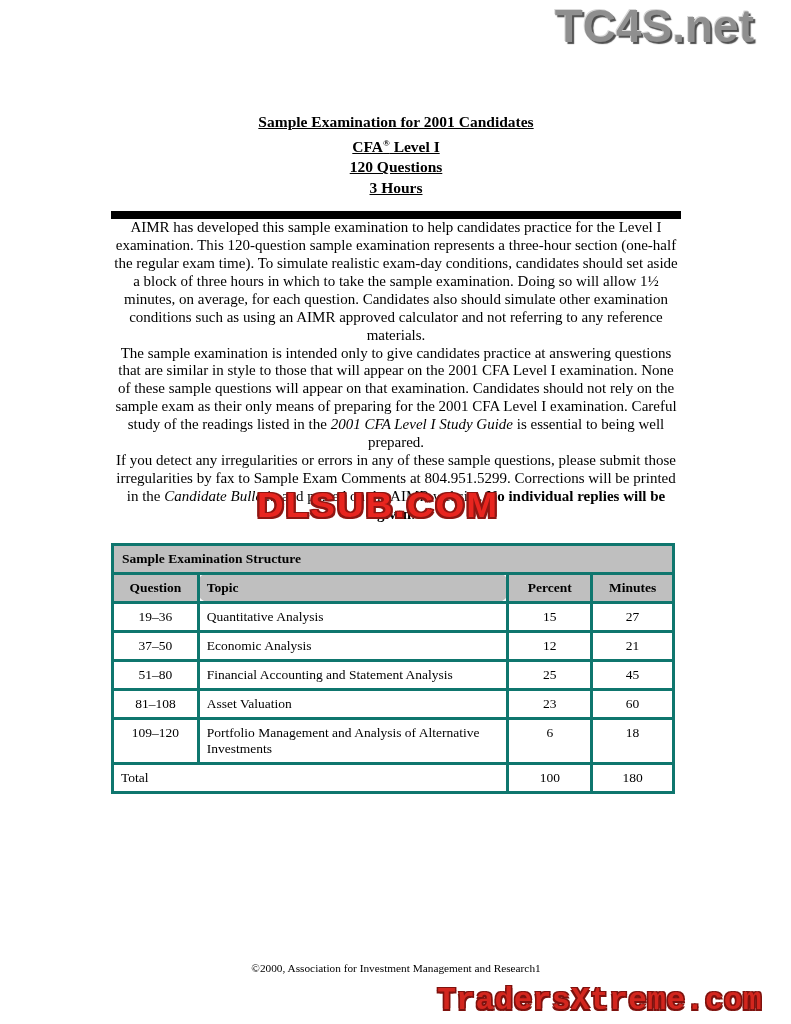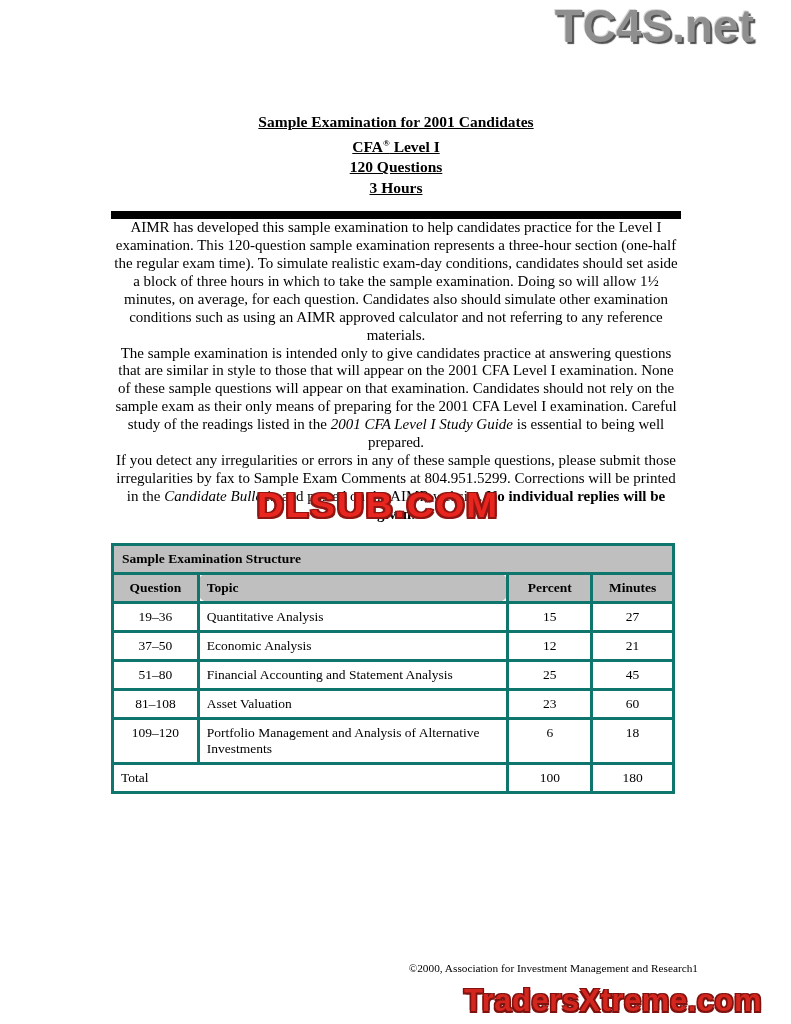--- a/index.html
+++ b/index.html
@@ -83,28 +83,28 @@
     font-weight:bold;
   }
   .col-q   { width:86px;  text-align:center; }
   .col-t   { width:312px; text-align:left;border-radius:10px; }
   .col-p   { width:84px;  text-align:center; }
   .col-m   { width:82px;  text-align:center; }
   .hdr.col-t { text-align:left; }
   .total-cell { text-align:left; padding-left:28px; }
   
   .footer {
-    position:absolute; top:962px; left:128px; width:570px;
-    display:flex; justify-content:flex-end;
+    position:absolute; top:962px; left:111px; width:570px;
+    display:flex; justify-content:center;
     font-size:11.3px;
   }
   
   .wm-bottom {
     position:absolute; bottom:6px; right:4px;
-    font-family:Liberation Sans, sans-serif;
+    font-family:Liberation Mono, monospace;
     font-weight:bold; font-size:31px; line-height:34px;
     color:#d3261e;
     letter-spacing:0.5px;
     text-shadow:
       1.5px 1.5px 0 #7e120e, -1.5px -1.5px 0 #7e120e,
       1.5px -1.5px 0 #7e120e, -1.5px 1.5px 0 #7e120e;
     white-space:nowrap;
   }
 </style>
 </head>

